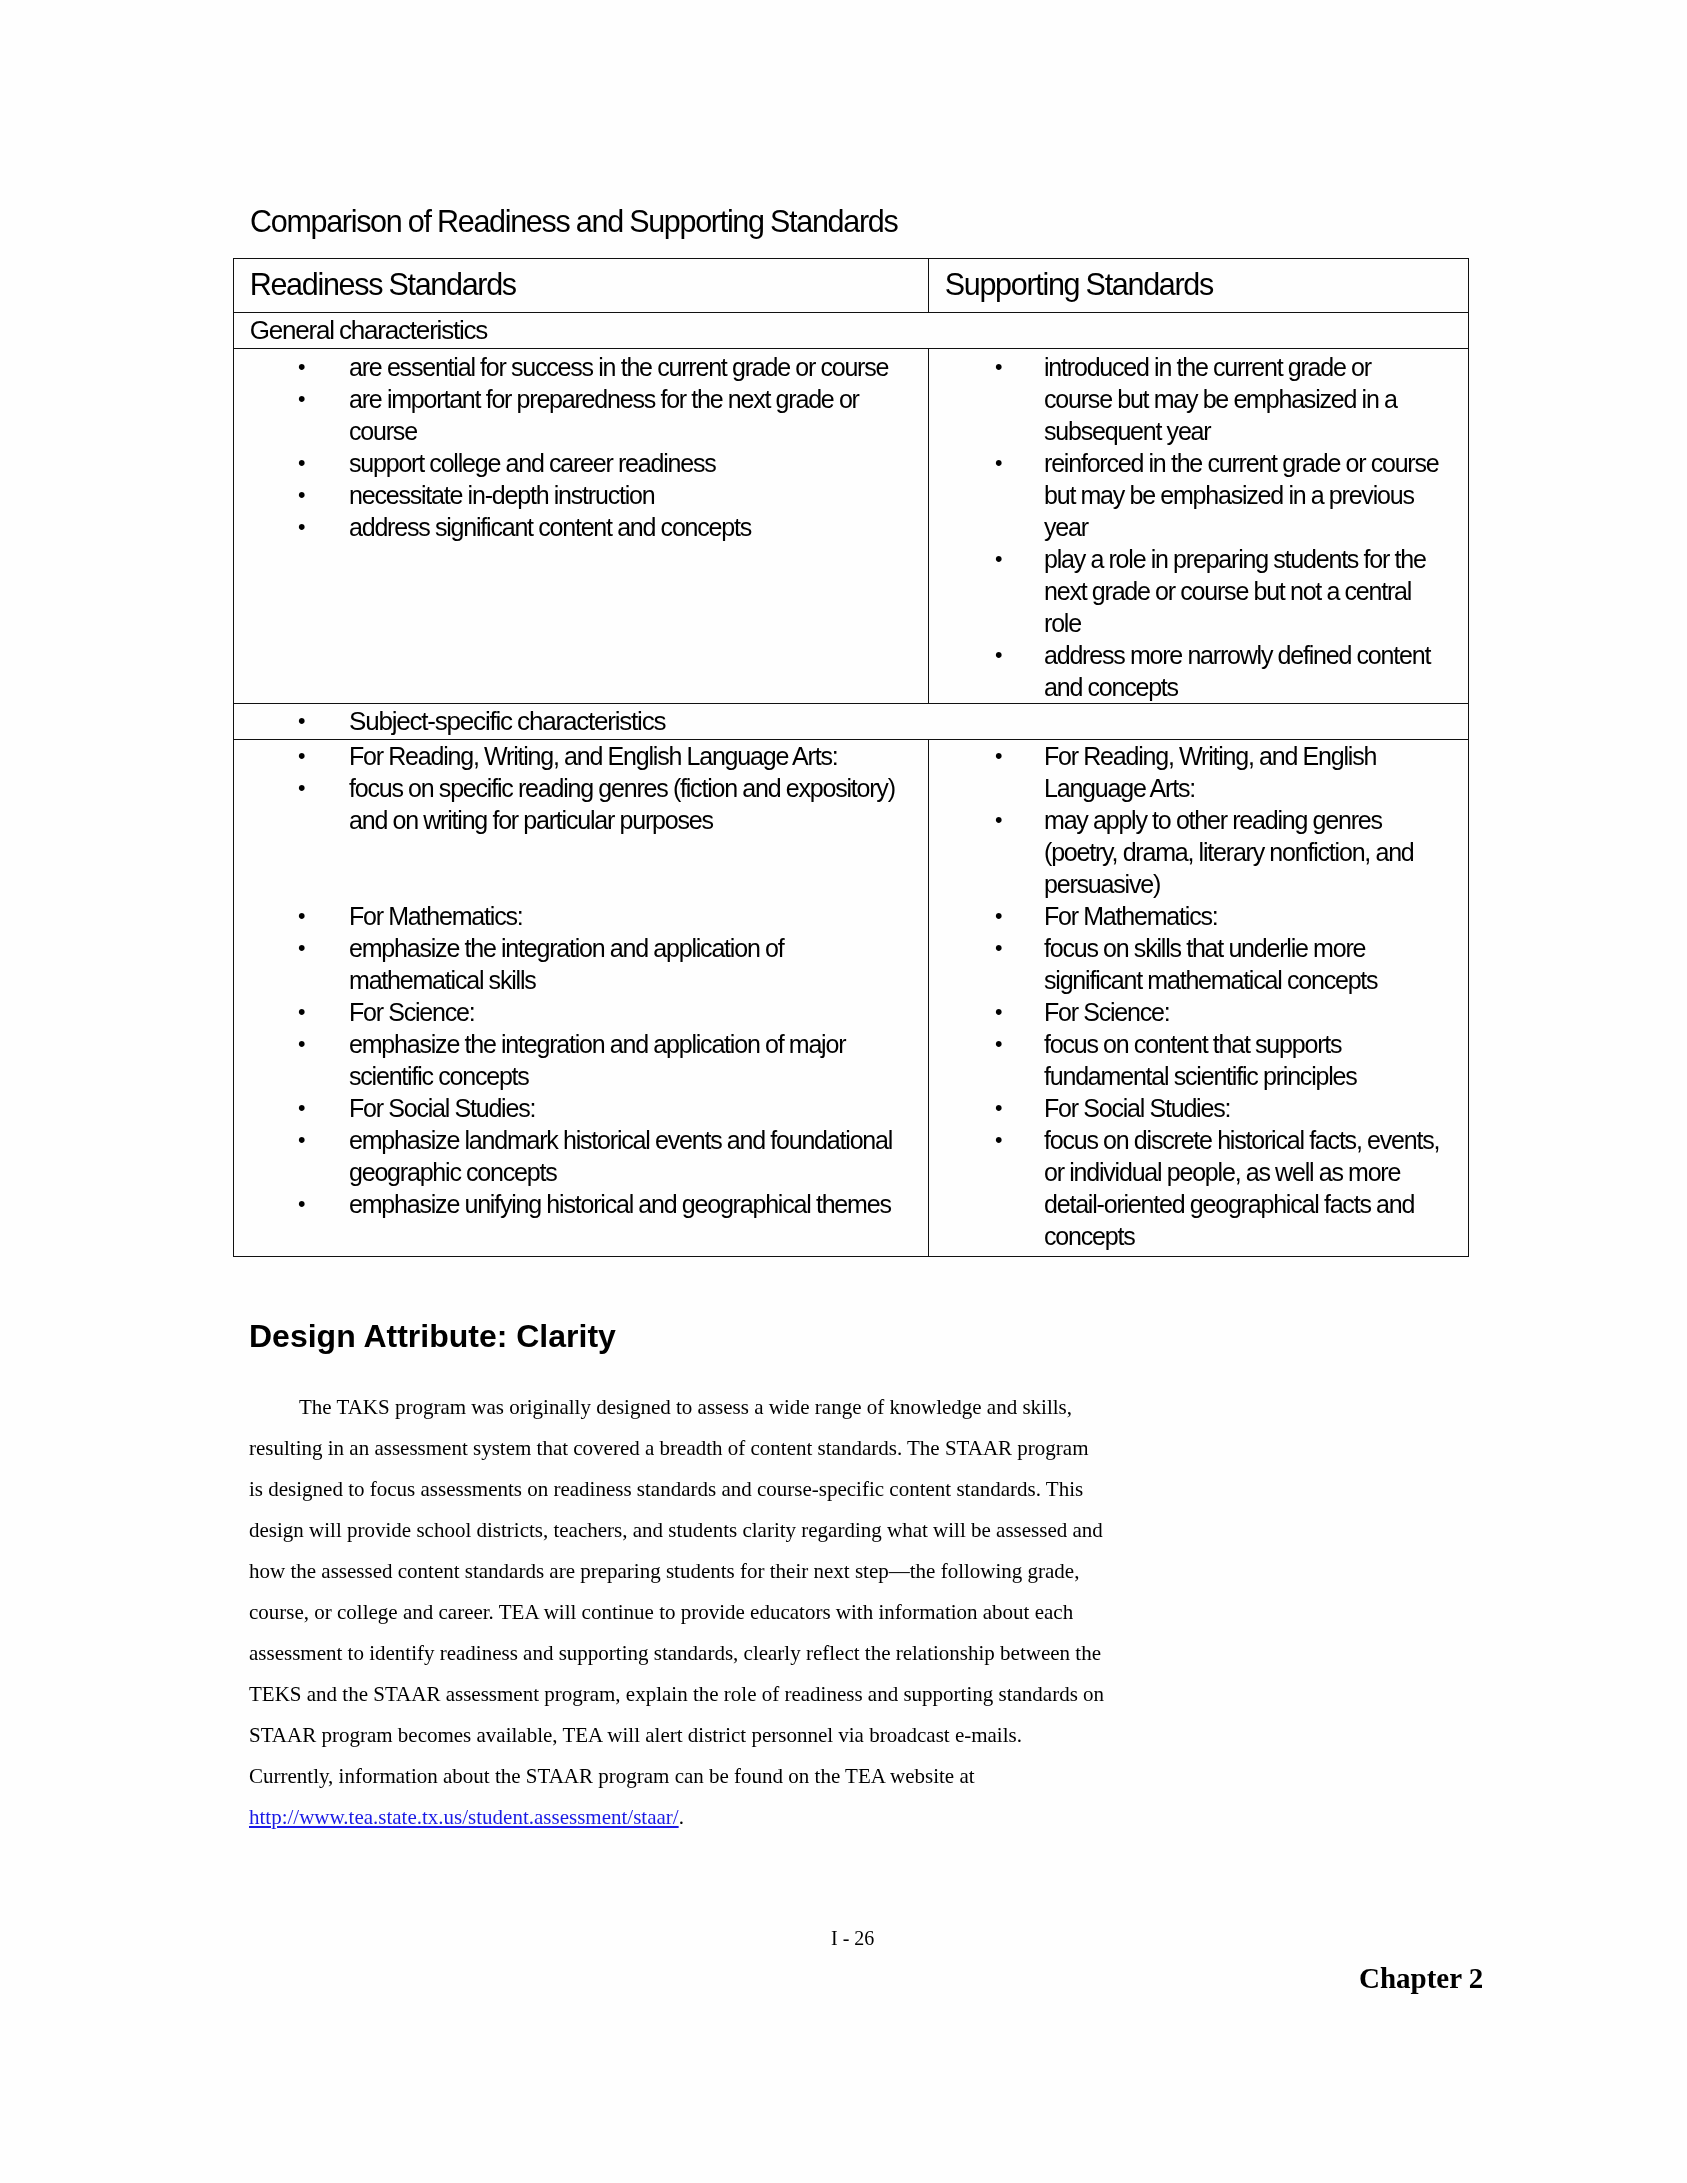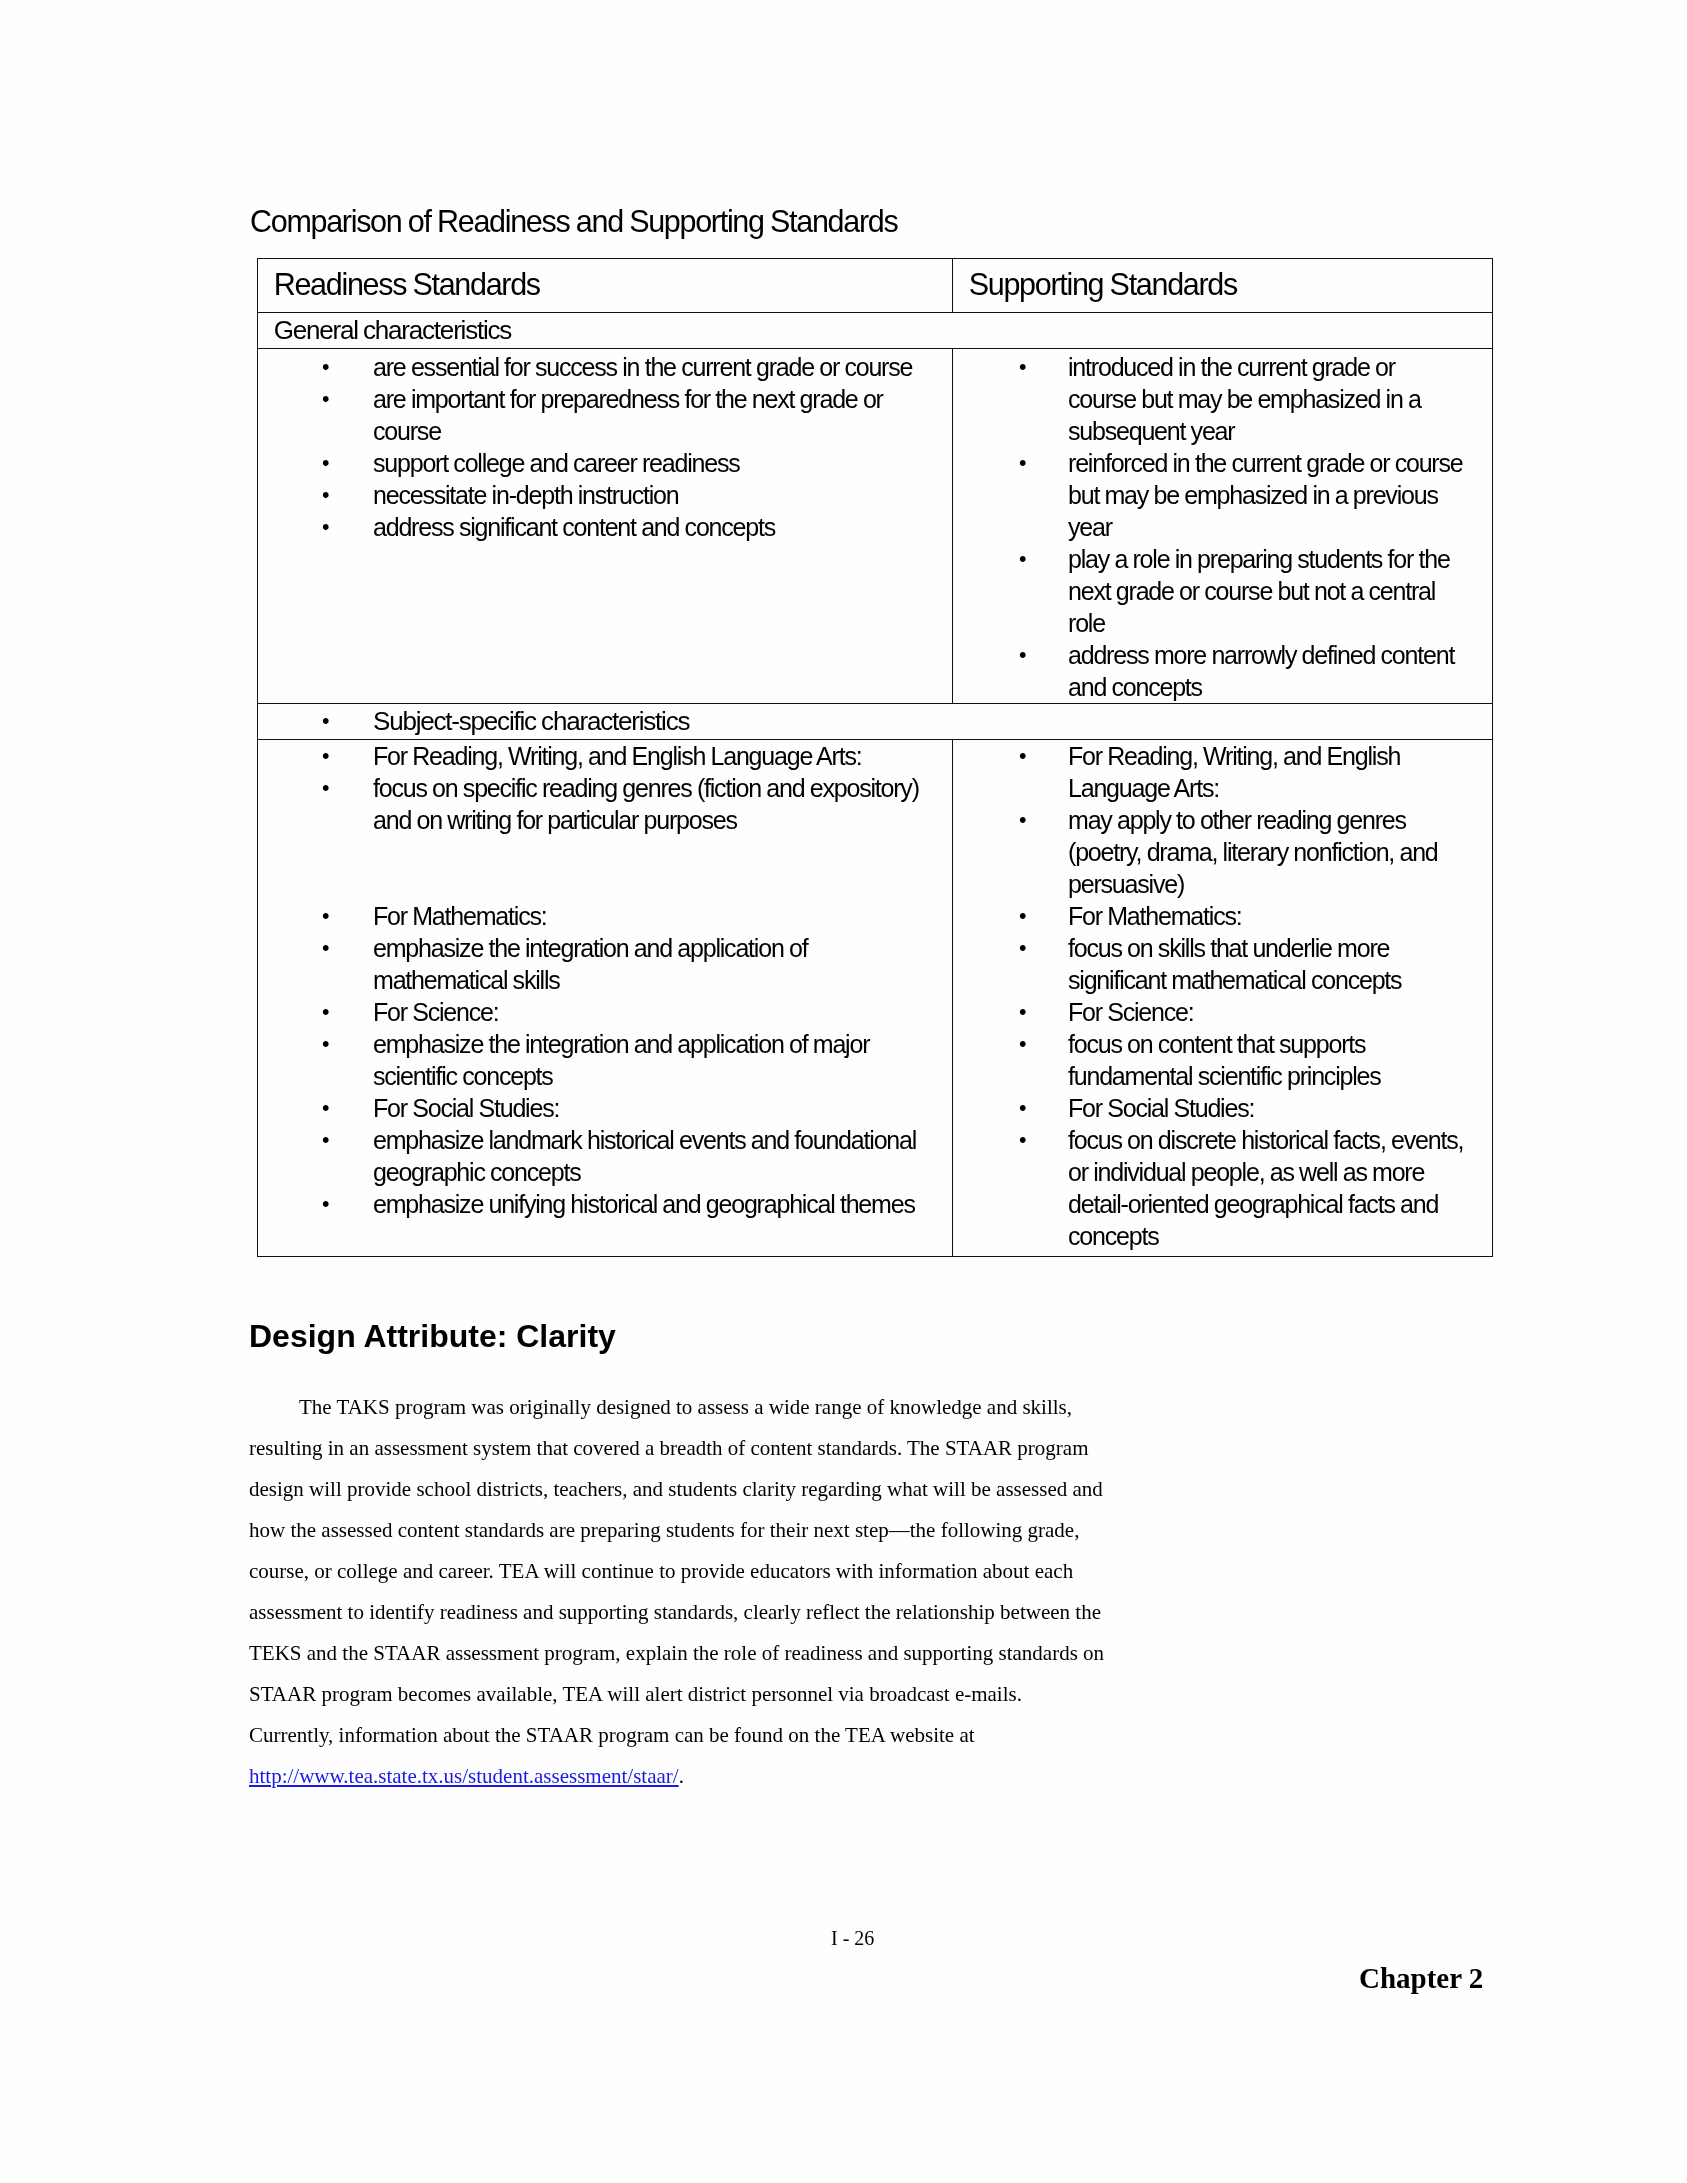--- a/index.html
+++ b/index.html
@@ -5,21 +5,21 @@
   html, body { margin: 0; padding: 0; background: #fefefe; }
   body { width: 1687px; height: 2183px; position: relative; overflow: hidden; color: #000; }
   .narrow { font-family: Liberation Sans, sans-serif; }
   .table-title {
     position: absolute; left: 250px; top: 203px;
     font-size: 30.5px; letter-spacing: -1.3px; word-spacing: -0.8px; line-height: 36px;
     white-space: nowrap;
   }
   table.cmp {
     position: absolute; left: 233px; top: 258px;
-    width: 1235px; border-collapse: collapse; table-layout: fixed; margin-left: 24px;
+    width: 1235px; border-collapse: collapse; table-layout: fixed;
   }
   table.cmp td { border: 1.6px solid #111; vertical-align: top; padding: 0; }
   col.c1 { width: 695px; }
   col.c2 { width: 540px; }
   .hdr td { height: 53px; }
   .hdr .h { font-size: 30.5px; letter-spacing: -1.3px; word-spacing: -0.8px; padding: 6.6px 0 0 15.7px; line-height: 36px; white-space: nowrap; }
   .sec td { height: 35px; }
   .sec .s { font-size: 26px; letter-spacing: -1.2px; word-spacing: -0.8px; line-height: 35px; padding-left: 15.7px; white-space: nowrap; }
   .sec .s.bul { padding-left: 0; }
   ul.b { list-style: none; margin: 0; padding: 0; }
@@ -234,20 +234,21 @@
     </td>
   </tr>
 </tbody>
   </table>
 
 <div class="heading">Design Attribute: Clarity</div>
 
 <div class="body-text">
   <span class="bl first">The TAKS program was originally designed to assess a wide range of knowledge and skills,</span>
   <span class="bl">resulting in an assessment system that covered a breadth of content standards. The STAAR program</span>
+  <span class="bl">is designed to focus assessments on readiness standards and course-specific content standards. This</span>
   <span class="bl">design will provide school districts, teachers, and students clarity regarding what will be assessed and</span>
   <span class="bl">how the assessed content standards are preparing students for their next step—the following grade,</span>
   <span class="bl">course, or college and career. TEA will continue to provide educators with information about each</span>
   <span class="bl">assessment to identify readiness and supporting standards, clearly reflect the relationship between the</span>
   <span class="bl">TEKS and the STAAR assessment program, explain the role of readiness and supporting standards on</span>
   <span class="bl">STAAR program becomes available, TEA will alert district personnel via broadcast e-mails.</span>
   <span class="bl">Currently, information about the STAAR program can be found on the TEA website at</span>
   <span class="bl"><a class="link">http://www.tea.state.tx.us/student.assessment/staar/</a><span>.</span></span>
 </div>
 

